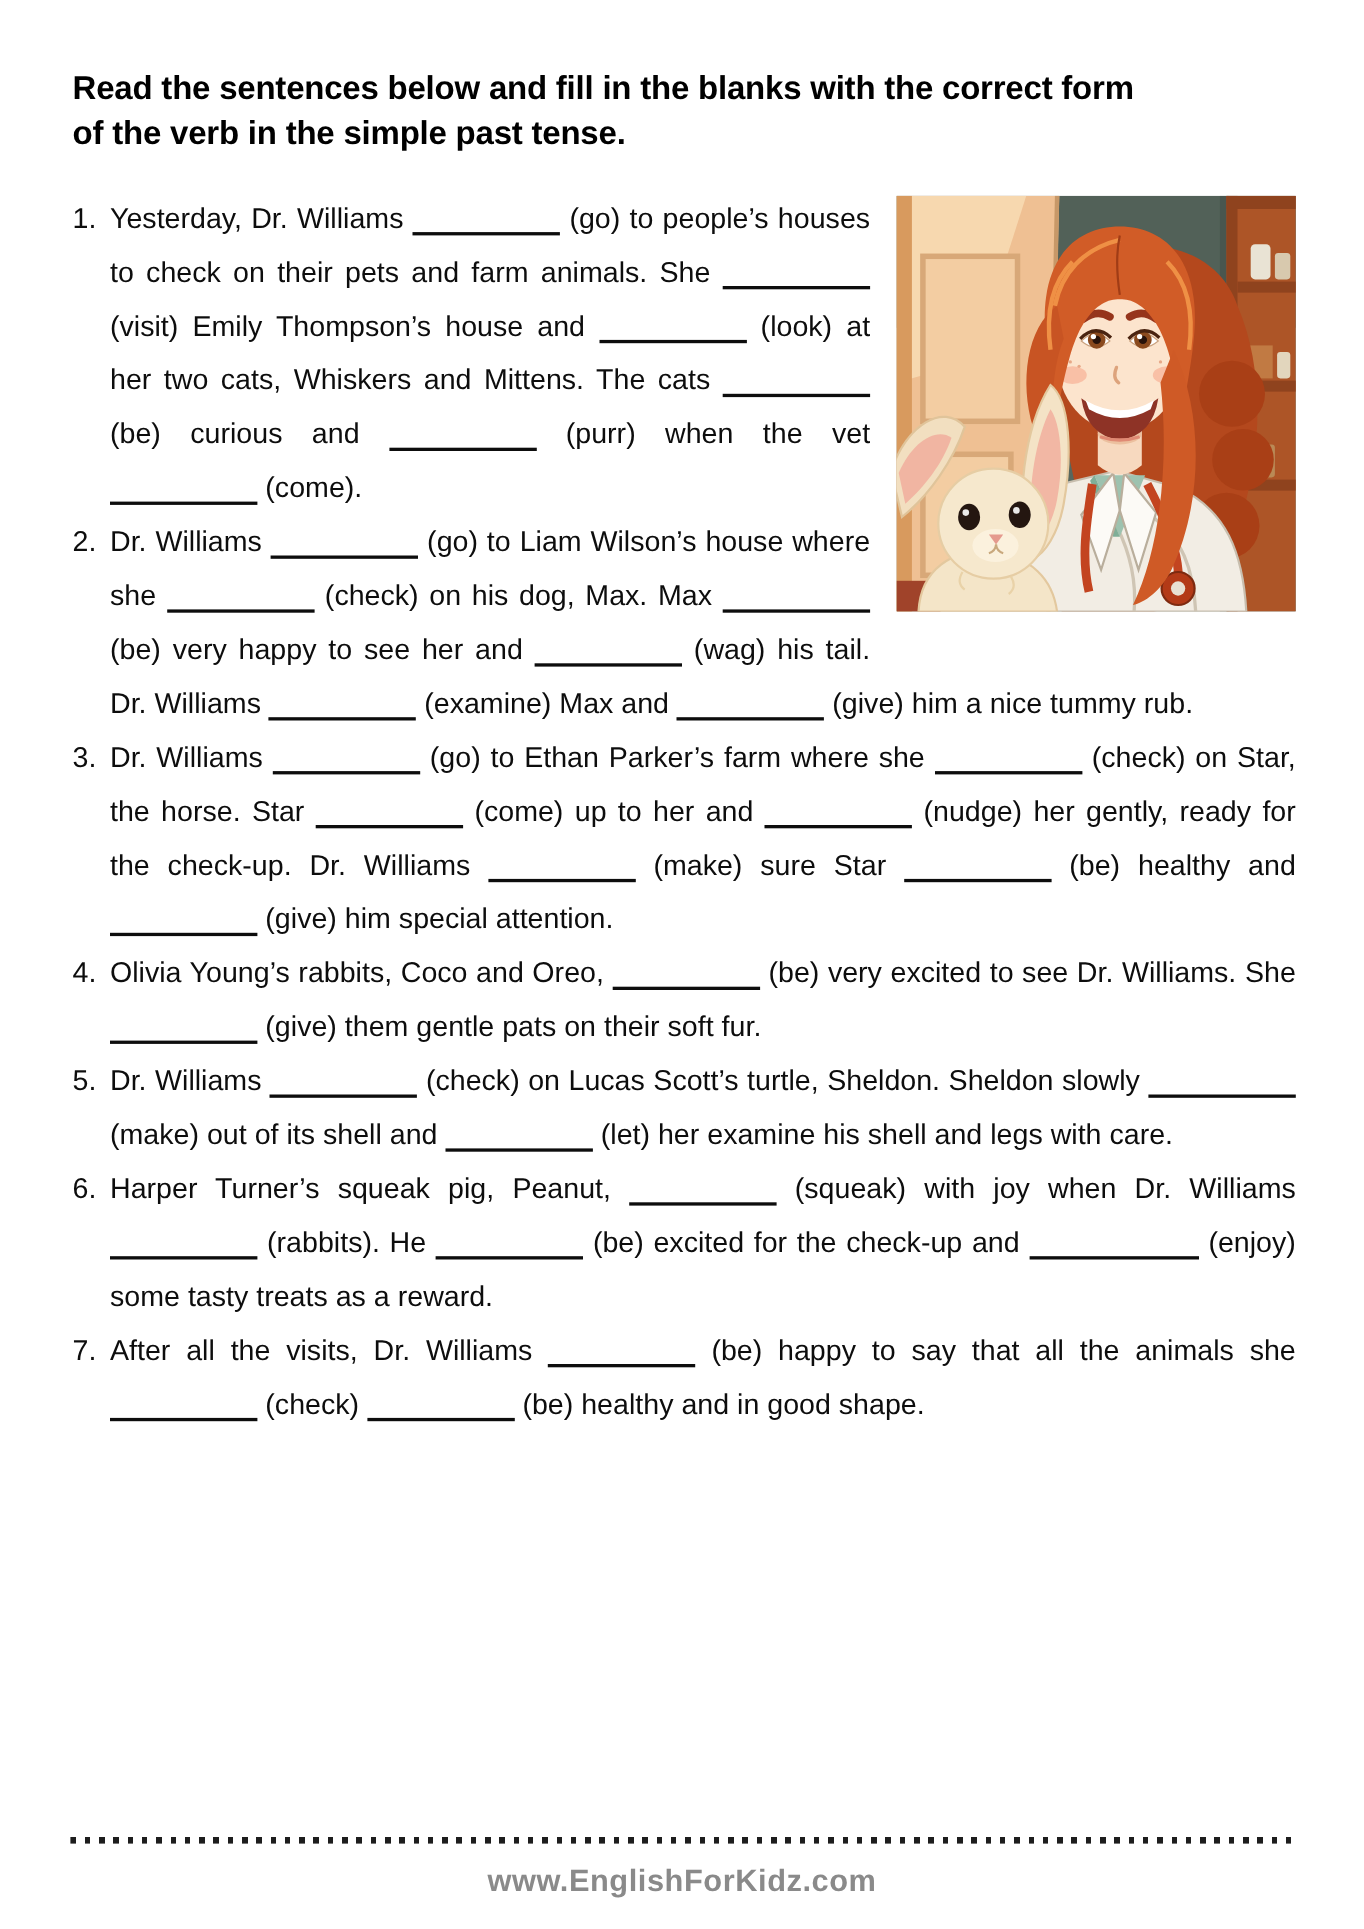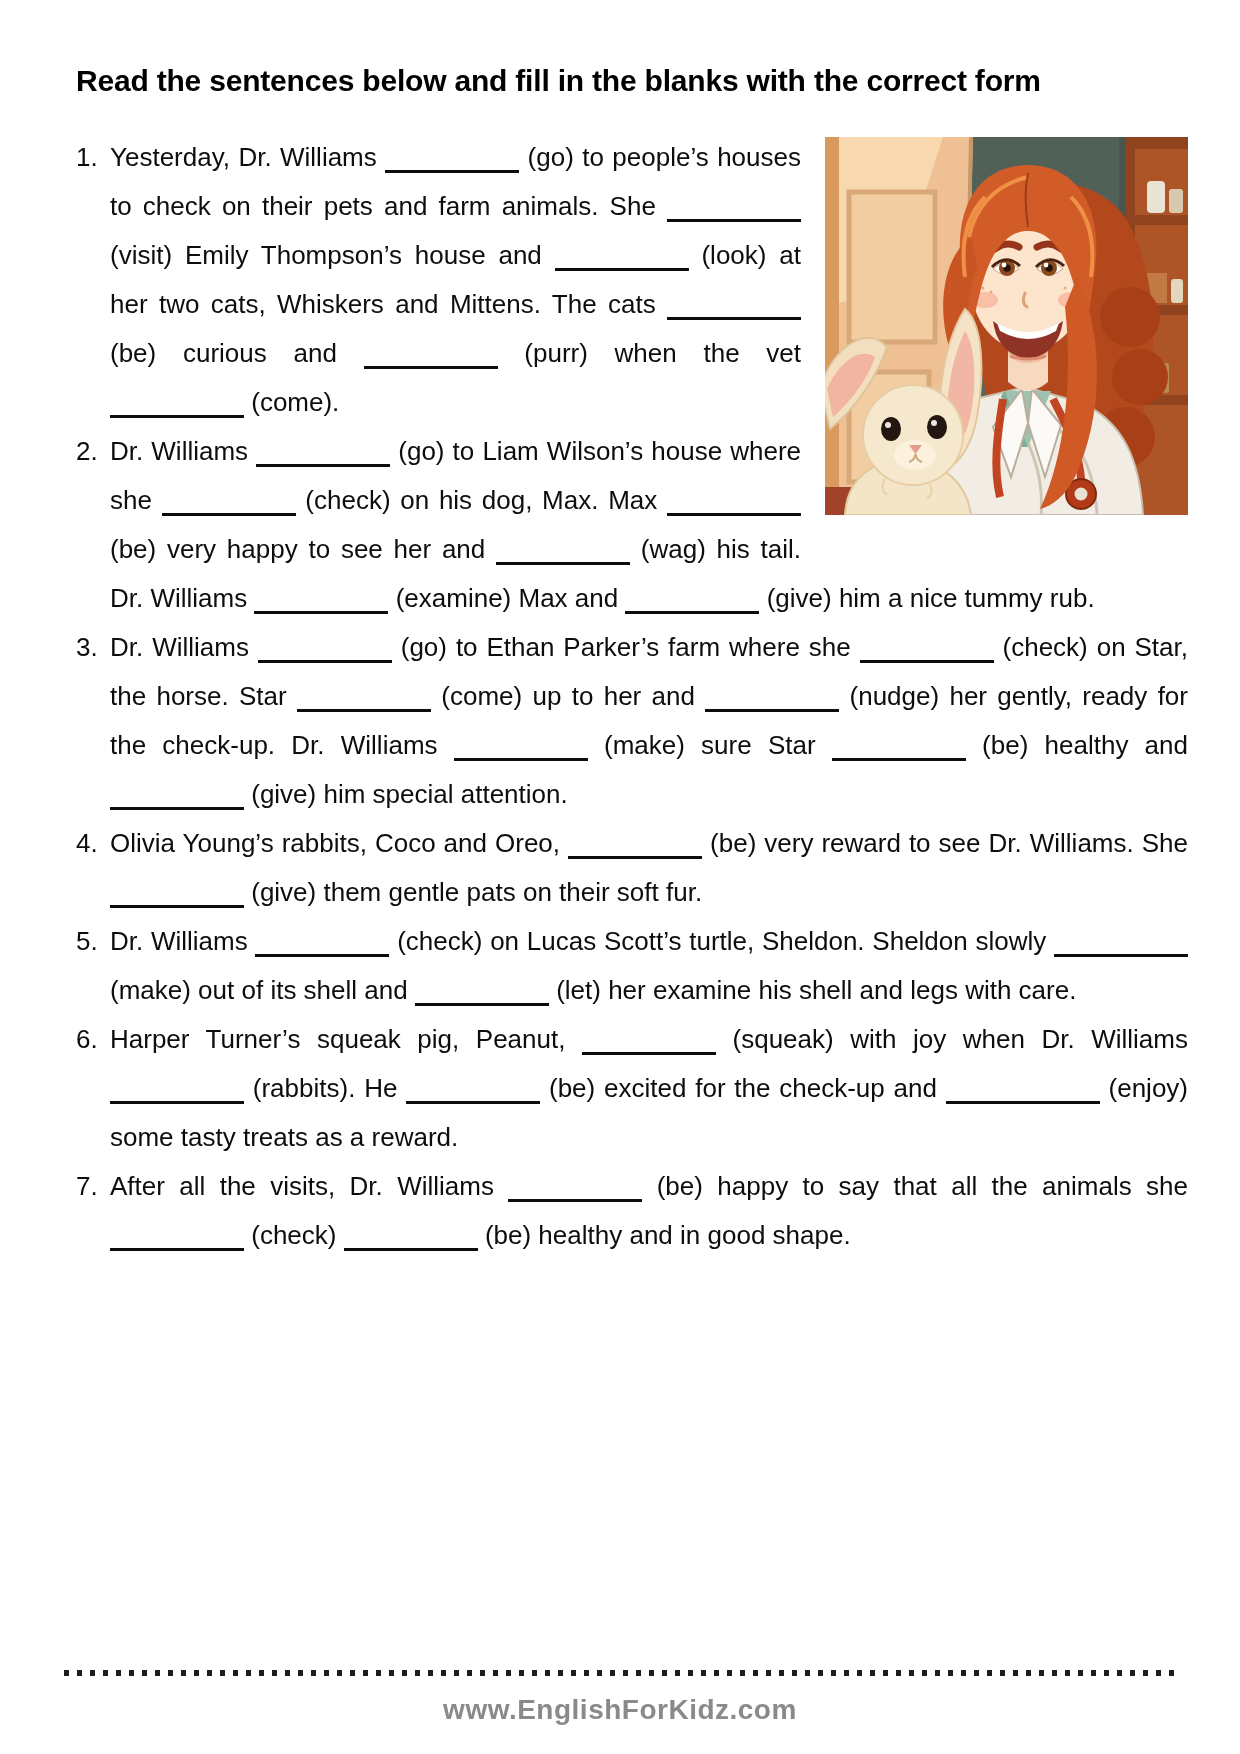--- a/index.html
+++ b/index.html
@@ -1,21 +1,21 @@
 <!DOCTYPE html>
 <html><head>
 <meta charset="utf-8">
 <style>
   html,body{margin:0;padding:0;}
   body{
     width:1240px;height:1754px;position:relative;overflow:hidden;
     background:#ffffff;color:#0d0d0d;
     font-family:"Liberation Sans", sans-serif;
   }
-  .content{position:absolute;left:76px;top:60px;width:1112px;}
+  .content{position:absolute;left:66px;top:60px;width:1112px;}
   .title{font-weight:bold;font-size:30px;line-height:41px;letter-spacing:-0.2px;color:#000;}
   .title div{white-space:nowrap;}
   .list{margin-top:32px;font-size:26px;line-height:49px;}
   .item{text-align:justify;text-indent:-34px;padding-left:34px;margin:0;}
   .num{display:inline-block;width:34px;text-indent:0;}
   .blank{
     display:inline-block;width:134px;height:30px;
     border-bottom:3px solid #0d0d0d;vertical-align:-7px;
   }
   .blank.wide{width:154px;}
@@ -32,20 +32,21 @@
     position:absolute;left:0;top:1694px;width:1240px;text-align:center;
     font-weight:bold;font-size:28px;letter-spacing:0.5px;color:#8a8a8a;
   }
 </style>
 </head>
 <body>
 
 <div class="content">
   <div class="title">
     <div>Read the sentences below and fill in the blanks with the correct form</div>
+    <div>of the verb in the simple past tense.</div>
   </div>
 
   <div class="list" id="exercise-list">
     <div class="illustration">
       <svg width="363" height="378" viewBox="0 0 363 378" xmlns="http://www.w3.org/2000/svg">
 
         <rect x="0" y="0" width="363" height="378" fill="#57675e"></rect>
         <rect x="0" y="0" width="363" height="120" fill="#4e5e55" opacity="0.6"></rect>
 
         <polygon points="0,0 148,0 138,378 0,378" fill="#efc093"></polygon>
@@ -153,21 +154,21 @@
           <path d="M90.5,317 Q91,323 97,325" fill="none" stroke="#c9a97e" stroke-width="2"></path>
           <path d="M60,342 q-6,10 2,16" fill="none" stroke="#e9d2a8" stroke-width="2"></path>
           <path d="M104,346 q6,10 -2,16" fill="none" stroke="#e9d2a8" stroke-width="2"></path>
         </g>
       </svg>
     </div>
 
   <div class="item"><span class="num">1.</span><span>Yesterday, Dr. Williams </span><span class="blank"></span><span> (go) to people’s houses to check on their pets and farm animals. She </span><span class="blank"></span><span> (visit) Emily Thompson’s house and </span><span class="blank"></span><span> (look) at her two cats, Whiskers and Mittens. The cats </span><span class="blank"></span><span> (be) curious and </span><span class="blank"></span><span> (purr) when the vet </span><span class="blank"></span><span> (come).</span></div>
       <div class="item"><span class="num">2.</span><span>Dr. Williams </span><span class="blank"></span><span> (go) to Liam Wilson’s house where she </span><span class="blank"></span><span> (check) on his dog, Max. Max </span><span class="blank"></span><span> (be) very happy to see her and </span><span class="blank"></span><span> (wag) his tail. Dr. Williams </span><span class="blank"></span><span> (examine) Max and </span><span class="blank"></span><span> (give) him a nice tummy rub.</span></div>
       <div class="item"><span class="num">3.</span><span>Dr. Williams </span><span class="blank"></span><span> (go) to Ethan Parker’s farm where she </span><span class="blank"></span><span> (check) on Star, the horse. Star </span><span class="blank"></span><span> (come) up to her and </span><span class="blank"></span><span> (nudge) her gently, ready for the check-up. Dr. Williams </span><span class="blank"></span><span> (make) sure Star </span><span class="blank"></span><span> (be) healthy and </span><span class="blank"></span><span> (give) him special attention.</span></div>
-      <div class="item"><span class="num">4.</span><span>Olivia Young’s rabbits, Coco and Oreo, </span><span class="blank"></span><span> (be) very reward to see Dr. Williams. She </span><span class="blank"></span><span> (give) them gentle pats on their soft fur.</span></div>
+      <div class="item"><span class="num">4.</span><span>Olivia Young’s rabbits, Coco and Oreo, </span><span class="blank"></span><span> (be) very excited to see Dr. Williams. She </span><span class="blank"></span><span> (give) them gentle pats on their soft fur.</span></div>
       <div class="item"><span class="num">5.</span><span>Dr. Williams </span><span class="blank"></span><span> (check) on Lucas Scott’s turtle, Sheldon. Sheldon slowly </span><span class="blank"></span><span> (make) out of its shell and </span><span class="blank"></span><span> (let) her examine his shell and legs with care.</span></div>
       <div class="item"><span class="num">6.</span><span>Harper Turner’s squeak pig, Peanut, </span><span class="blank"></span><span> (squeak) with joy when Dr. Williams </span><span class="blank"></span><span> (rabbits). He </span><span class="blank"></span><span> (be) excited for the check-up and </span><span class="blank wide"></span><span> (enjoy) some tasty treats as a reward.</span></div>
       <div class="item"><span class="num">7.</span><span>After all the visits, Dr. Williams </span><span class="blank"></span><span> (be) happy to say that all the animals she </span><span class="blank"></span><span> (check) </span><span class="blank"></span><span> (be) healthy and in good shape.</span></div>
     </div>
 </div>
 
 <div class="footer-divider"></div>
 <div class="footer-site">www.EnglishForKidz.com</div>
 
 </body></html>

